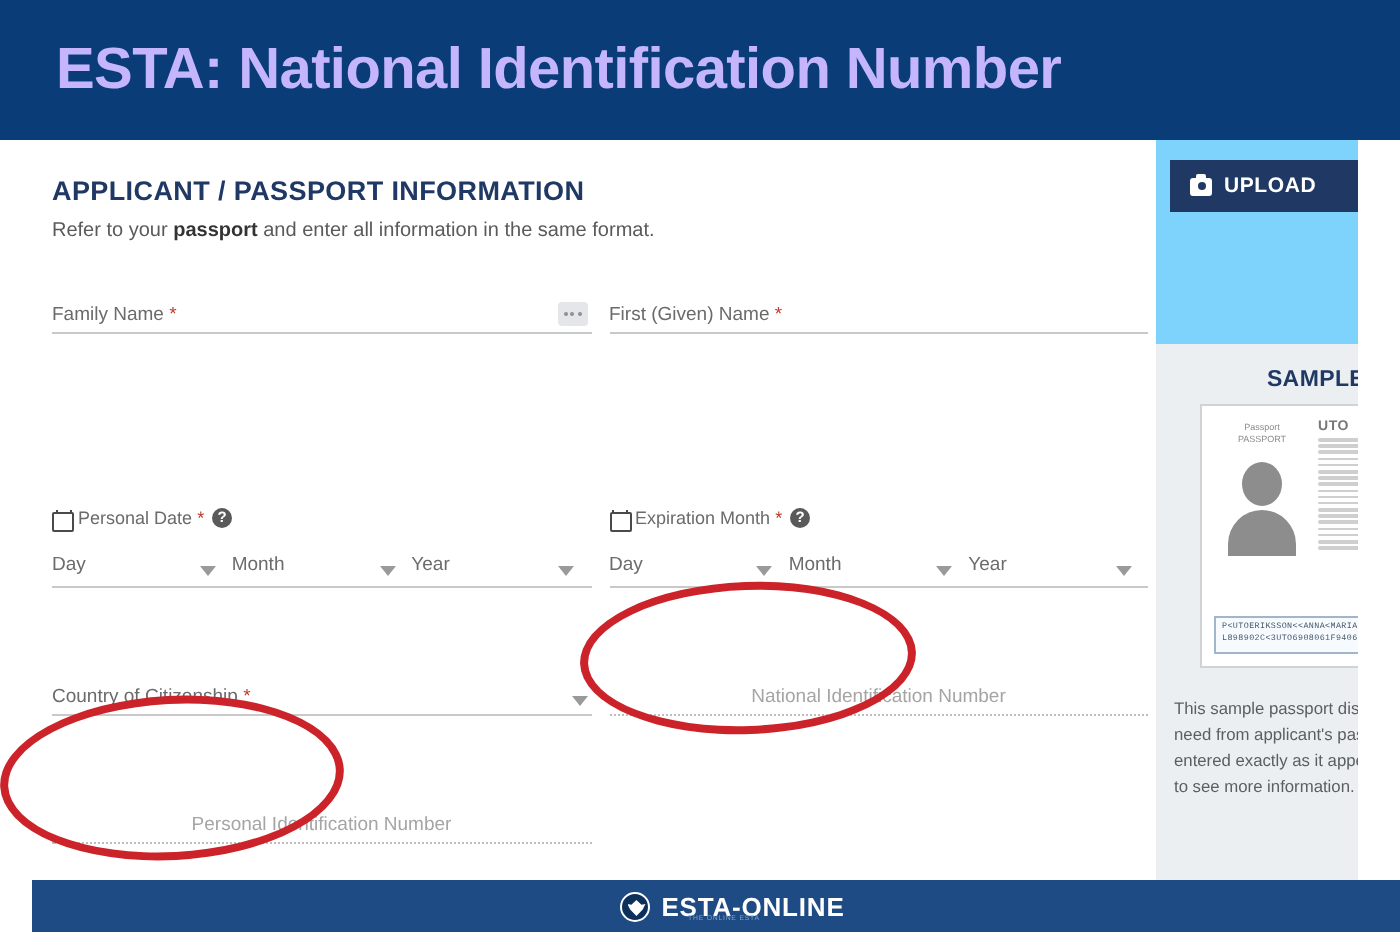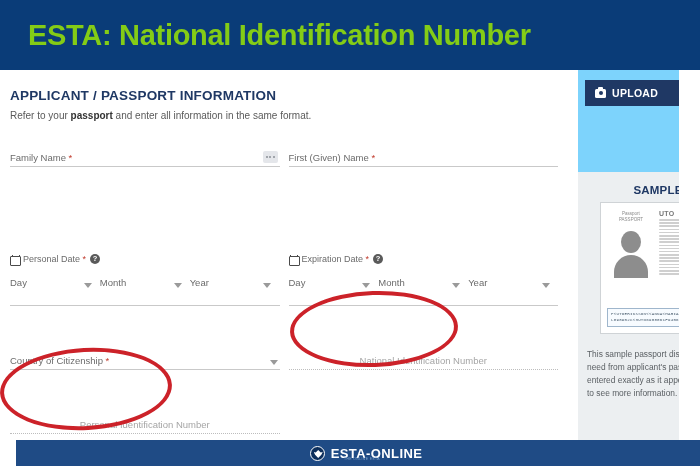--- a/index.html
+++ b/index.html
@@ -17,31 +17,31 @@
   }
 
   
   .banner {
     position: absolute; left: 0; top: 0;
     width: 700px; height: 70px;
     background: #0a3c78;
     display: flex; align-items: center;
   }
   .banner-title {
-    color: #84cc16;
+    color: #c4b5fd;
     font-size: 29px;
     font-weight: bold;
     letter-spacing: -0.3px;
     padding-left: 28px;
     white-space: nowrap;
   }
 
   
   .form-area {
-    position: absolute; left: 0; top: 70px;
+    position: absolute; left: 16px; top: 70px;
     width: 570px; height: 323px;
     background: #ffffff;
     padding: 18px 12px 0 10px;
   }
   .section-title {
     color: #1f3864;
     font-size: 13.5px;
     font-weight: bold;
     letter-spacing: 0.2px;
     margin-bottom: 7px;
@@ -110,21 +110,21 @@
     border-left:1px solid #4a4a4a; border-right:1px solid #4a4a4a;
   }
   .help-ico {
     width: 10px; height: 10px; border-radius: 50%;
     background: #5a5a5a; color: #fff;
     font-size: 7.5px; font-weight: bold;
     display: flex; align-items: center; justify-content: center;
     line-height: 1;
   }
   .dmy {
-    display: flex; border-bottom: 1px solid #c9c9c9; padding-bottom: 15px;
+    display: flex; border-bottom: 1px solid #c9c9c9; padding-bottom: 3px;
   }
   .dmy .seg { flex: 1; position: relative; }
   .dmy .seg span { font-size: 9.5px; color: #6b6b6b; }
   .dmy .seg .caret2 {
     position: absolute; right: 8px; bottom: 2px;
     width: 0; height: 0;
     border-left: 4px solid transparent;
     border-right: 4px solid transparent;
     border-top: 5px solid #9a9a9a;
   }
@@ -317,21 +317,21 @@
         </div>
         <div class="dmy">
           <div class="seg"><span>Day</span><span class="caret2"></span></div>
           <div class="seg"><span>Month</span><span class="caret2"></span></div>
           <div class="seg"><span>Year</span><span class="caret2"></span></div>
         </div>
       </div>
       <div class="col">
         <div class="date-head">
           <span class="cal-ico"></span>
-          <span class="lbl"><span>Expiration Date</span> <span class="req">*</span></span>
+          <span class="lbl"><span>Expiration Month</span> <span class="req">*</span></span>
           <span class="help-ico">?</span>
         </div>
         <div class="dmy">
           <div class="seg"><span>Day</span><span class="caret2"></span></div>
           <div class="seg"><span>Month</span><span class="caret2"></span></div>
           <div class="seg"><span>Year</span><span class="caret2"></span></div>
         </div>
       </div>
     </div>
 

